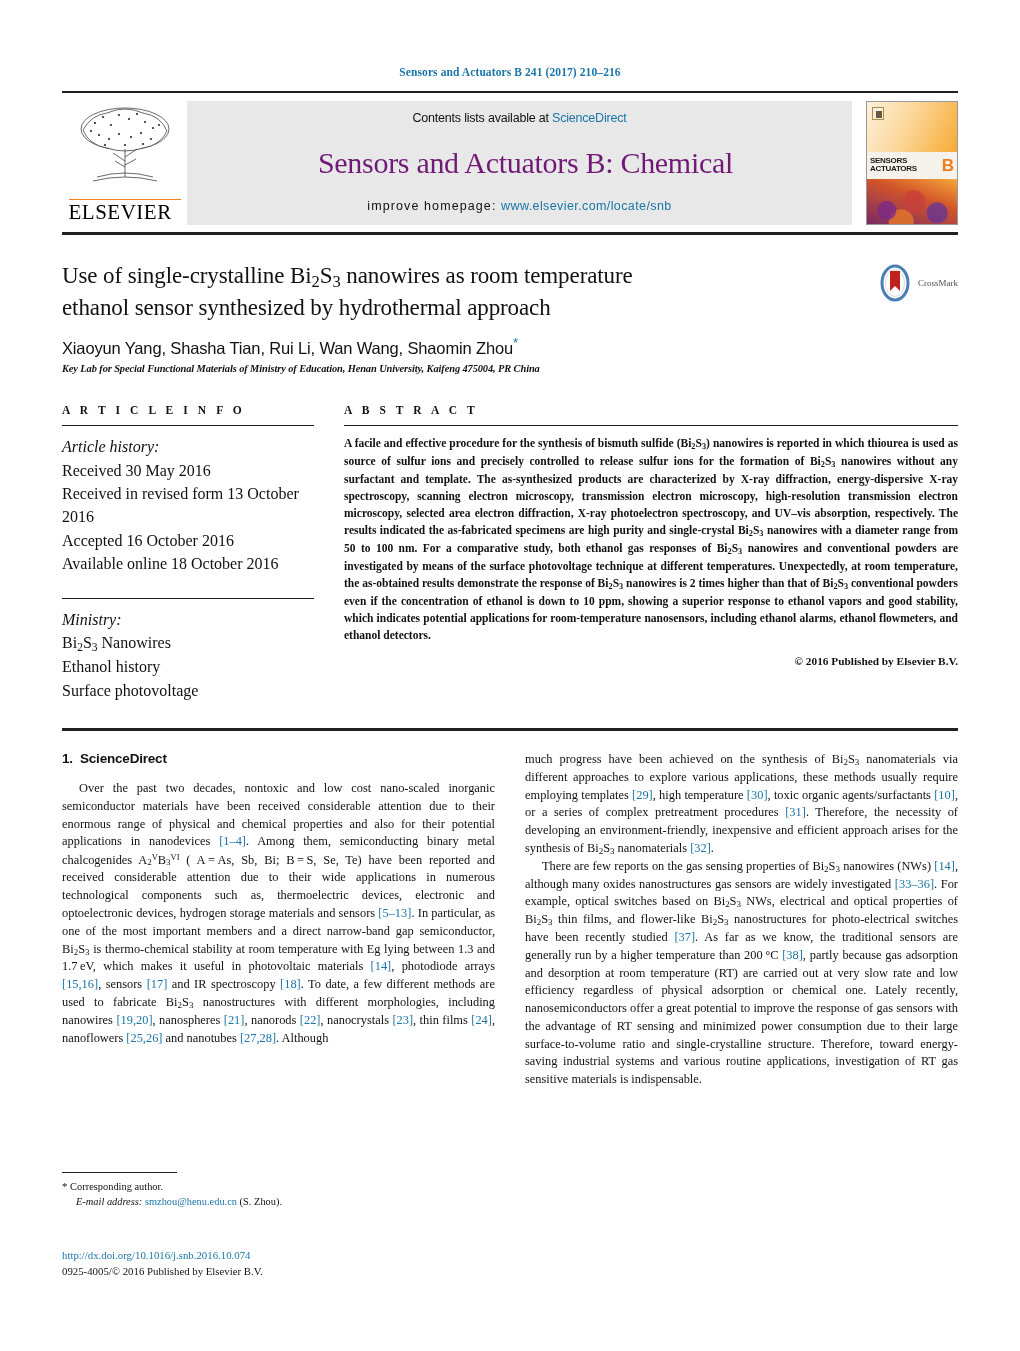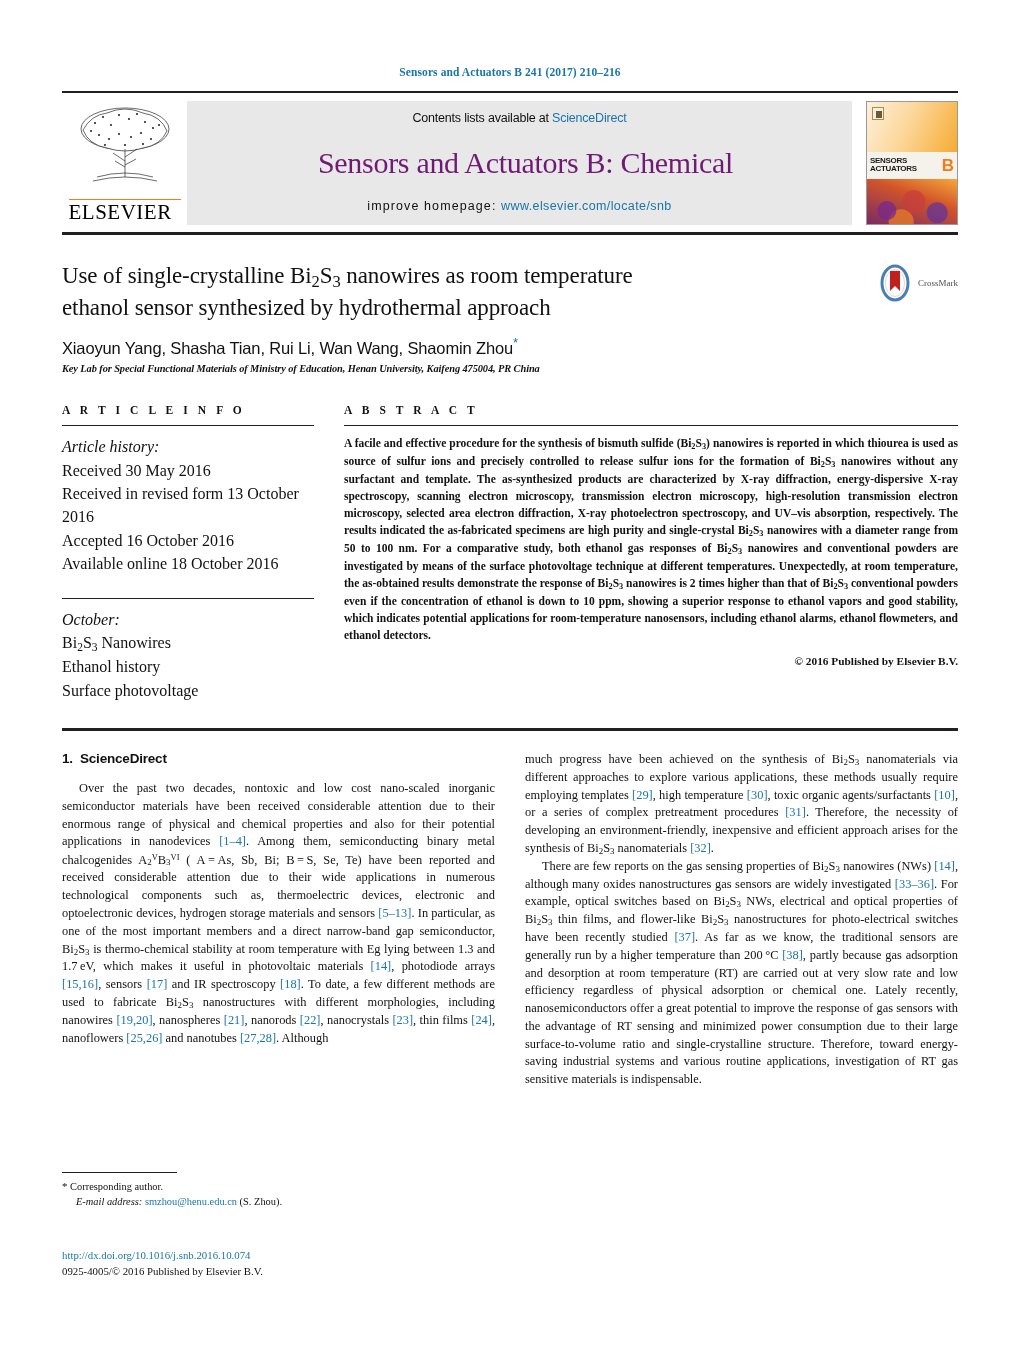--- a/index.html
+++ b/index.html
@@ -348,21 +348,21 @@
       <div class="info-grp">
         <div class="ital">Article history:</div>
         <div>Received 30 May 2016</div>
         <div>Received in revised form 13 October 2016</div>
         <div>Accepted 16 October 2016</div>
         <div>Available online 18 October 2016</div>
       </div>
       <div class="hist-gap"></div>
       <div class="hr-thin"></div>
       <div class="info-grp">
-        <div class="ital">October:</div>
+        <div class="ital">Ministry:</div>
         <div>Bi<sub>2</sub>S<sub>3</sub> Nanowires</div>
         <div>Ethanol history</div>
         <div>Surface photovoltage</div>
       </div>
     </div>
 
     <div class="ia-right">
       <div class="sec-head">A B S T R A C T</div>
       <div class="hr-thin"></div>
       <div class="abstract-body">A facile and effective procedure for the synthesis of bismuth sulfide (Bi<sub>2</sub>S<sub>3</sub>) nanowires is reported in which thiourea is used as source of sulfur ions and precisely controlled to release sulfur ions for the formation of Bi<sub>2</sub>S<sub>3</sub> nanowires without any surfactant and template. The as-synthesized products are characterized by X-ray diffraction, energy-dispersive X-ray spectroscopy, scanning electron microscopy, transmission electron microscopy, high-resolution transmission electron microscopy, selected area electron diffraction, X-ray photoelectron spectroscopy, and UV–vis absorption, respectively. The results indicated the as-fabricated specimens are high purity and single-crystal Bi<sub>2</sub>S<sub>3</sub> nanowires with a diameter range from 50 to 100 nm. For a comparative study, both ethanol gas responses of Bi<sub>2</sub>S<sub>3</sub> nanowires and conventional powders are investigated by means of the surface photovoltage technique at different temperatures. Unexpectedly, at room temperature, the as-obtained results demonstrate the response of Bi<sub>2</sub>S<sub>3</sub> nanowires is 2 times higher than that of Bi<sub>2</sub>S<sub>3</sub> conventional powders even if the concentration of ethanol is down to 10 ppm, showing a superior response to ethanol vapors and good stability, which indicates potential applications for room-temperature nanosensors, including ethanol alarms, ethanol flowmeters, and ethanol detectors.</div>

